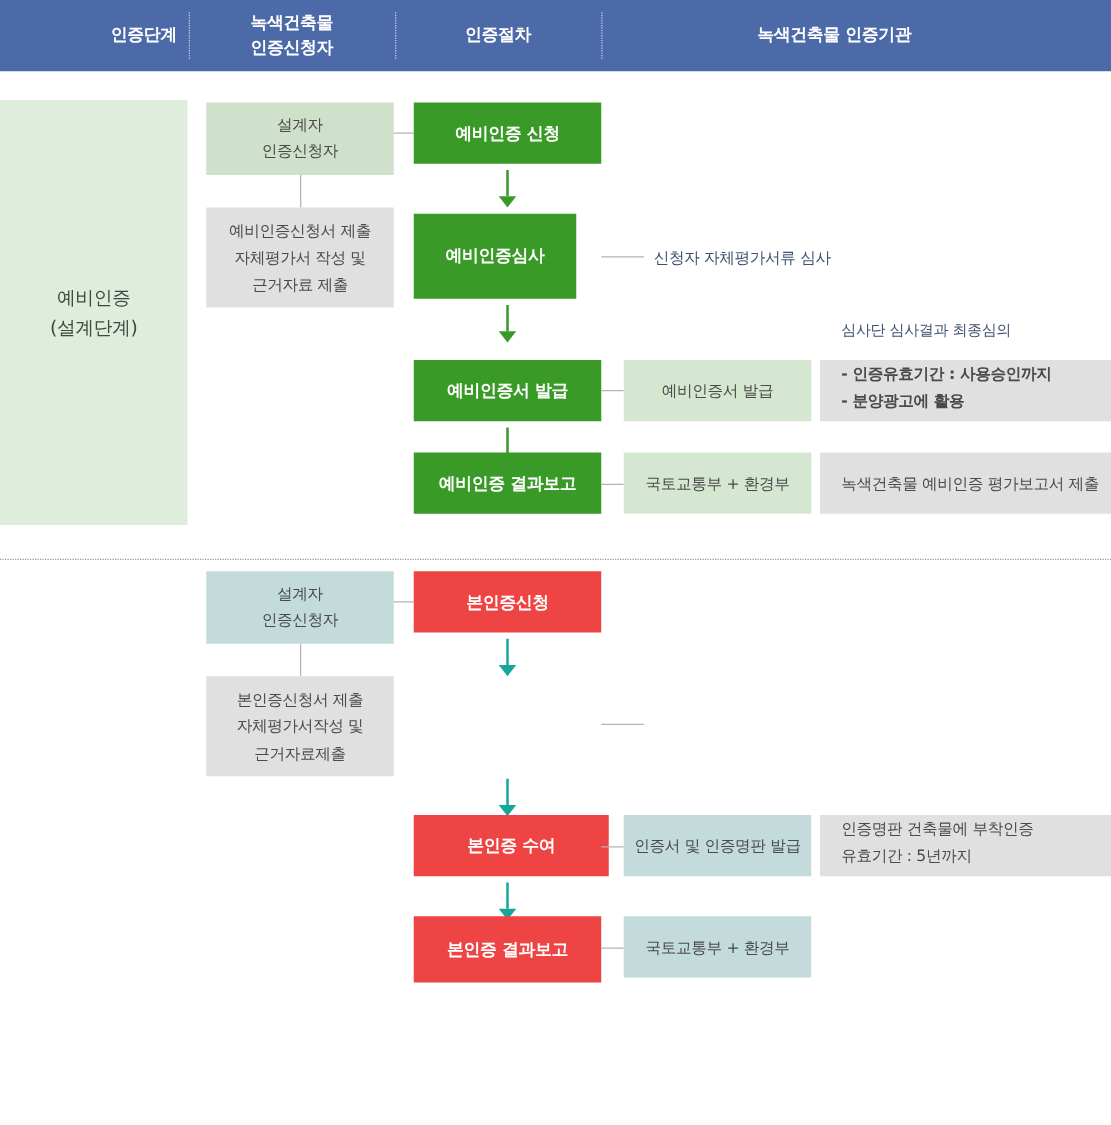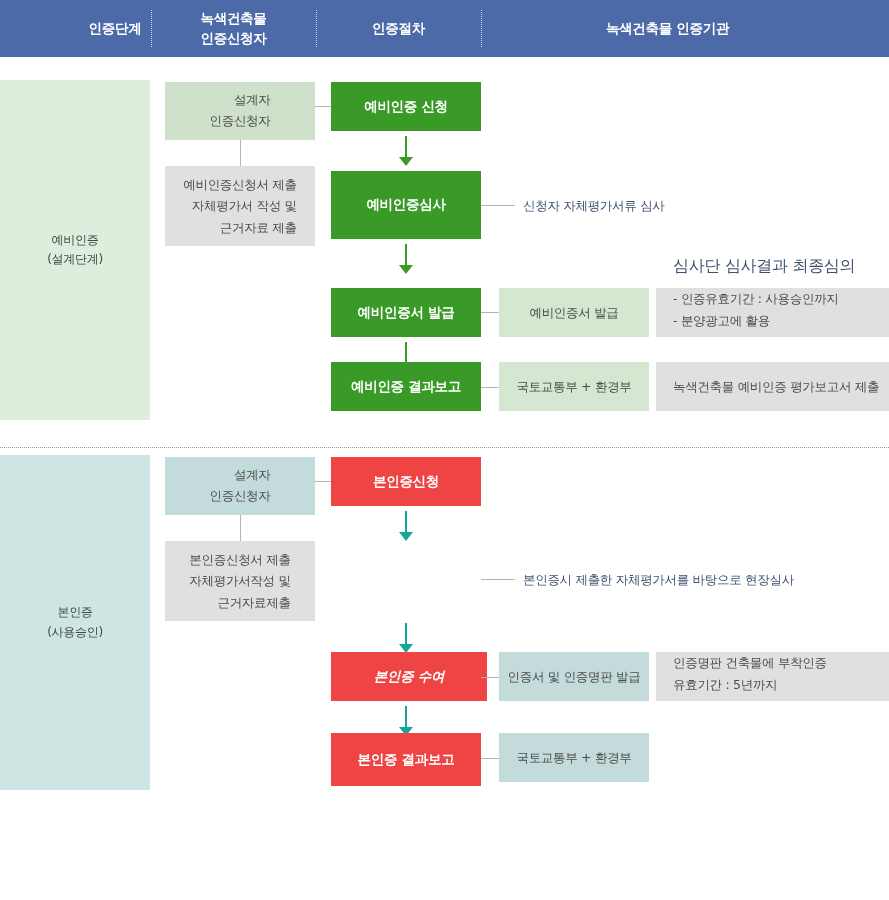--- a/index.html
+++ b/index.html
@@ -55,21 +55,21 @@
 
   
   .stage-band {
     position: absolute;
     left: 0;
     width: 150px;
     display: flex;
     align-items: center;
     justify-content: center;
     text-align: center;
-    font-size: 12px;
+    font-size: 15px;
     line-height: 1.6;
     color: #3d4a42;
     letter-spacing: -0.3px;
   }
   .stage-band.prelim { background: #dfeddd; }
   .stage-band.main   { background: #cfe5e4; }
 
   
   .section-divider {
     position: absolute;
@@ -78,21 +78,21 @@
     height: 0;
     border-top: 1px dotted #9a9a9a;
   }
 
   
   .box {
     position: absolute;
     display: flex;
     align-items: center;
     justify-content: center;
-    text-align: right;
+    text-align: center;
     box-sizing: border-box;
     letter-spacing: -0.3px;
   }
 
   
   .box-applicant-head {
     font-size: 12.5px;
     line-height: 1.65;
     color: #4a4a4a;
   }
@@ -142,21 +142,21 @@
   
   .side-label {
     position: absolute;
     font-size: 12.5px;
     color: #3f5170;
     letter-spacing: -0.3px;
     white-space: nowrap;
   }
   .note-caption {
     position: absolute;
-    font-size: 16px;
+    font-size: 12px;
     color: #3f5170;
     letter-spacing: -0.3px;
     white-space: nowrap;
   }
 
   
   .h-line {
     position: absolute;
     height: 0;
     border-top: 1px solid #b4b4b4;
@@ -237,21 +237,21 @@
 
   <div class="box box-process prelim" style="left:331px; top:82px; width:150px; height:49px;">
     <span>예비인증 신청</span>
   </div>
 
   <div class="arrow prelim" style="left:399px; top:136px; height:30px;">
     <div class="stem" style="height:21px;"></div>
     <div class="head" style="top:21px;"></div>
   </div>
 
-  <div class="box box-process prelim" style="left:331px; top:171px; width:150px; height:68px;">
+  <div class="box box-process prelim" style="left:331px; top:171px; width:130px; height:68px;">
     <span>예비인증심사</span>
   </div>
 
   <div class="h-line" style="left:481px; top:205px; width:34px;"></div>
   <div class="side-label" style="left:523px; top:198px;text-align:center;">
     <span>신청자 자체평가서류 심사</span>
   </div>
 
   <div class="arrow prelim" style="left:399px; top:244px; height:30px;">
     <div class="stem" style="height:21px;"></div>
@@ -265,21 +265,21 @@
   <div class="h-line" style="left:481px; top:312px; width:18px;"></div>
 
   <div class="box box-tint prelim" style="left:499px; top:288px; width:150px; height:49px;">
     <span>예비인증서 발급</span>
   </div>
 
   <div class="note-caption" style="left:673px; top:256px;">
     <span>심사단 심사결과 최종심의</span>
   </div>
 
-  <div class="box box-note multi" style="left:656px; top:288px; width:233px; height:49px;">
+  <div class="box box-note multi" style="left:656px; top:288px; width:233px; height:49px;font-weight:bold;">
     <span>- 인증유효기간 : 사용승인까지</span>
     <span>- 분양광고에 활용</span>
   </div>
 
   <div class="arrow prelim" style="left:399px; top:342px; height:30px;">
     <div class="stem" style="height:21px;"></div>
     <div class="head" style="top:21px;"></div>
   </div>
 
   <div class="box box-process prelim" style="left:331px; top:362px; width:150px; height:49px;">
@@ -291,24 +291,20 @@
   <div class="box box-tint prelim" style="left:499px; top:362px; width:150px; height:49px;">
     <span>국토교통부 + 환경부</span>
   </div>
 
   <div class="box box-note" style="left:656px; top:362px; width:233px; height:49px;">
     <span>녹색건축물 예비인증 평가보고서 제출</span>
   </div>
 
   <div class="section-divider" style="top:447px;"></div>
 
-  <div class="stage-band main" style="top:455px; height:335px; white-space:pre-line;">
-    <span>본인증
-(사용승인)</span>
-  </div>
 
   <div class="box box-applicant-head main" style="left:165px; top:457px; width:150px; height:58px; white-space:pre-line;">
     <span>설계자
 인증신청자</span>
   </div>
 
   <div class="v-line" style="left:240px; top:515px; height:26px;"></div>
 
   <div class="box box-applicant-body" style="left:165px; top:541px; width:150px; height:80px; white-space:pre-line;">
     <span>본인증신청서 제출
@@ -322,30 +318,27 @@
     <span>본인증신청</span>
   </div>
 
   <div class="arrow main" style="left:399px; top:511px; height:30px;">
     <div class="stem" style="height:21px;"></div>
     <div class="head" style="top:21px;"></div>
   </div>
 
 
   <div class="h-line" style="left:481px; top:579px; width:34px;"></div>
-  <div class="side-label" style="left:523px; top:572px;">
-    <span>본인증시 제출한 자체평가서를 바탕으로 현장실사</span>
-  </div>
 
   <div class="arrow main" style="left:399px; top:623px; height:30px;">
     <div class="stem" style="height:21px;"></div>
     <div class="head" style="top:21px;"></div>
   </div>
 
-  <div class="box box-process main" style="left:331px; top:652px; width:156px; height:49px;font-style:italic;">
+  <div class="box box-process main" style="left:331px; top:652px; width:156px; height:49px;">
     <span>본인증 수여</span>
   </div>
 
   <div class="h-line" style="left:481px; top:677px; width:18px;"></div>
 
   <div class="box box-tint main" style="left:499px; top:652px; width:150px; height:49px;">
     <span>인증서 및 인증명판 발급</span>
   </div>
 
   <div class="box box-note multi" style="left:656px; top:652px; width:233px; height:49px;">

